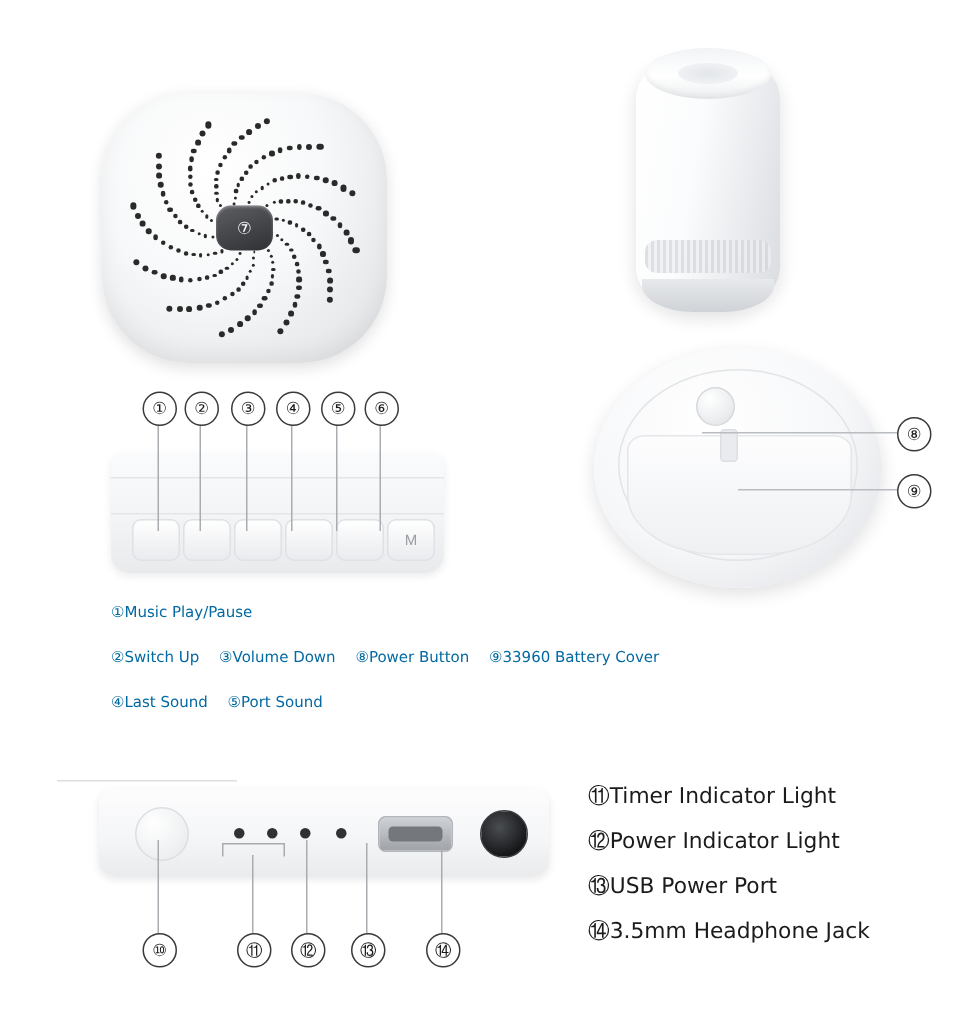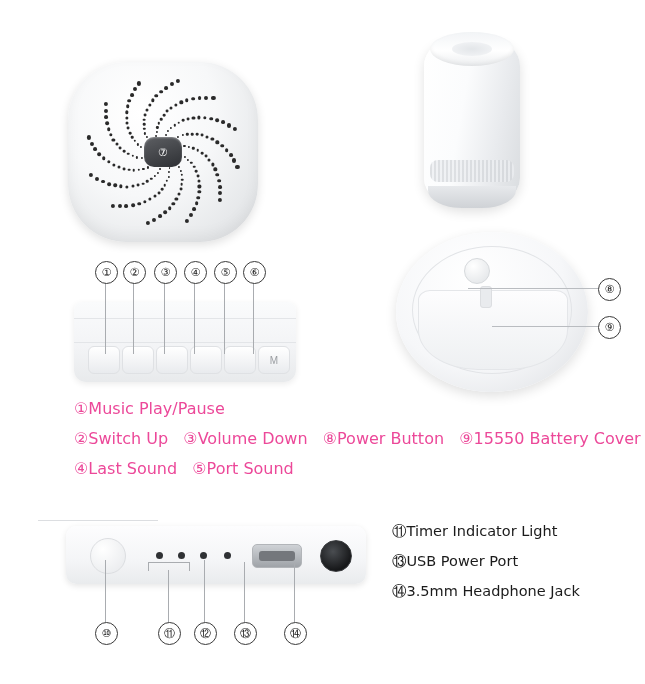--- a/index.html
+++ b/index.html
@@ -247,23 +247,23 @@
     align-items: center;
     justify-content: center;
   }
 
   
   .legend {
     position: absolute;
     left: 74px;
     top: 394px;
     width: 540px;
-    font-size: 16px;
+    font-size: 10px;
     line-height: 30px;
-    color: #ec4899;
+    color: #0369a1;
     font-family: "DejaVu Sans", sans-serif;
   }
   .legend .row { white-space: nowrap; }
   .legend .item { margin-right: 10px; }
   .cmark {
     font-family: "DejaVu Sans", sans-serif;
   }
 
   
   .port-wrap {
@@ -602,21 +602,21 @@
   <div class="callout" style="left:243px; top:261px;">⑥</div>
 
   <div class="legend">
     <div class="row">
       <span class="item"><span class="cmark">①</span><span>Music Play/Pause</span></span>
     </div>
     <div class="row">
       <span class="item"><span class="cmark">②</span><span>Switch Up</span></span>
       <span class="item"><span class="cmark">③</span><span>Volume Down</span></span>
       <span class="item"><span class="cmark">⑧</span><span>Power Button</span></span>
-      <span class="item"><span class="cmark">⑨</span><span>15550 Battery Cover</span></span>
+      <span class="item"><span class="cmark">⑨</span><span>33960 Battery Cover</span></span>
     </div>
     <div class="row">
       <span class="item"><span class="cmark">④</span><span>Last Sound</span></span>
       <span class="item"><span class="cmark">⑤</span><span>Port Sound</span></span>
     </div>
   </div>
 
   <div class="port-wrap">
     <div class="port-top-line"></div>
     <div class="port-body">
@@ -638,17 +638,18 @@
   <div class="vline" style="left:294px; top:562px; height:60px;"></div>
 
   <div class="callout" style="left:95px;  top:622px;">⑩</div>
   <div class="callout" style="left:158px; top:622px;">⑪</div>
   <div class="callout" style="left:194px; top:622px;">⑫</div>
   <div class="callout" style="left:234px; top:622px;">⑬</div>
   <div class="callout" style="left:284px; top:622px;">⑭</div>
 
   <div class="right-list">
     <div><span class="cmark">⑪</span><span>Timer Indicator Light</span></div>
+    <div><span class="cmark">⑫</span><span>Power Indicator Light</span></div>
     <div><span class="cmark">⑬</span><span>USB Power Port</span></div>
     <div><span class="cmark">⑭</span><span>3.5mm Headphone Jack</span></div>
   </div>
 
 </div>
 
 </body></html>

